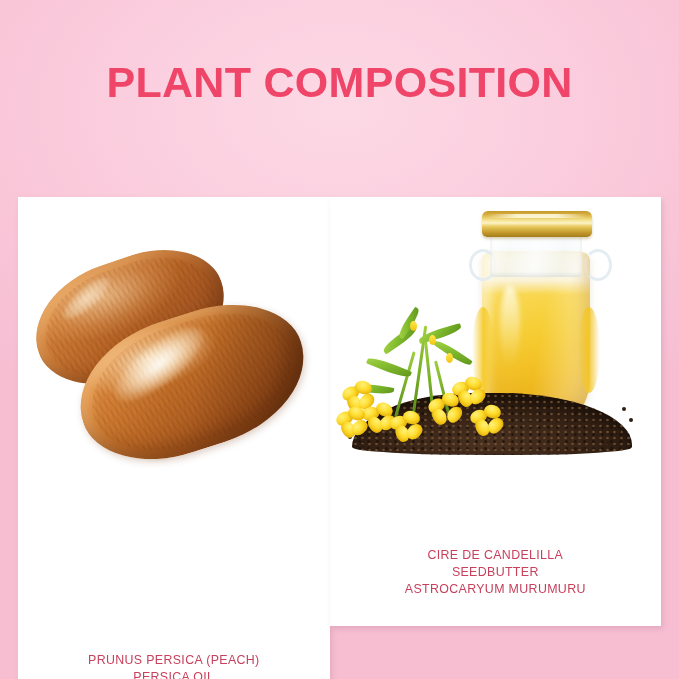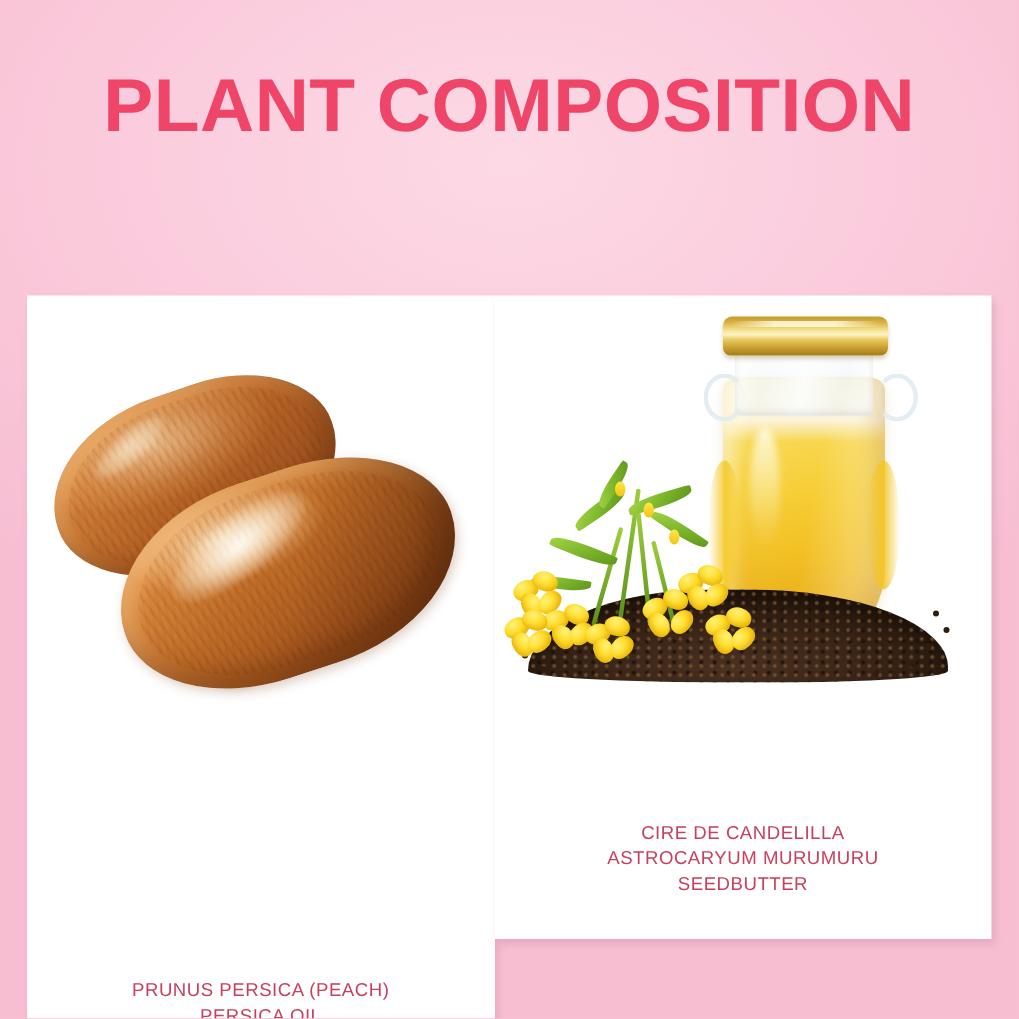--- a/index.html
+++ b/index.html
@@ -25,22 +25,22 @@
 
   
   .header {
     position: absolute;
     top: 0; left: 0; right: 0;
     height: 190px;
     text-align: center;
   }
   .poster-title {
     margin: 0;
-    padding-top: 44px;
-    font-size: 50px;
+    padding-top: 60px;
+    font-size: 43px;
     line-height: 1.04;
     font-weight: bold;
     letter-spacing: 0.3px;
     color: #ef4569;
     font-family: "Liberation Sans", sans-serif;
     white-space: nowrap;
   }
   .poster-subtitle {
     margin: 0;
     padding-top: 13px;
@@ -532,19 +532,19 @@
               <div class="petal" style="left:12px;top:0;transform:rotate(18deg);"></div>
               <div class="petal" style="left:4px;top:16px;transform:rotate(58deg);"></div>
               <div class="petal" style="left:15px;top:14px;transform:rotate(-40deg);"></div>
             </div>
           </div>
 
         </div>
       </div>
       <div class="card-caption">
         <div>CIRE DE CANDELILLA</div>
+        <div>SEEDBUTTER</div>
         <div>ASTROCARYUM MURUMURU</div>
-        <div>SEEDBUTTER</div>
       </div>
     </div>
 
   </div>
 </div>
 
 </body></html>

